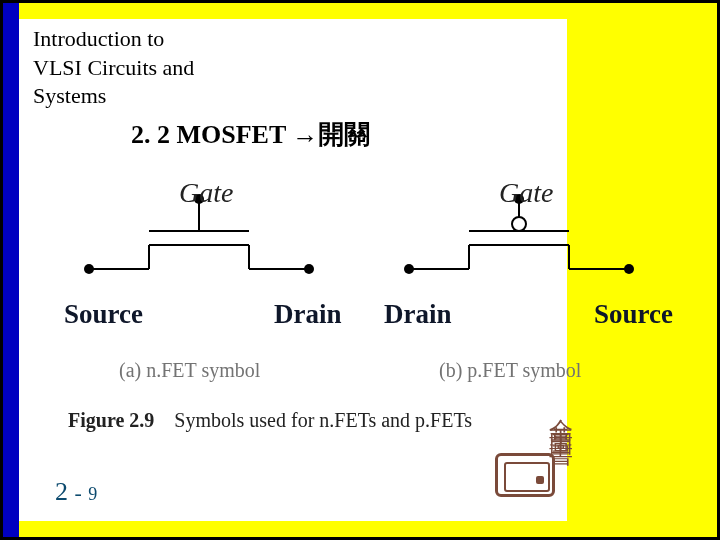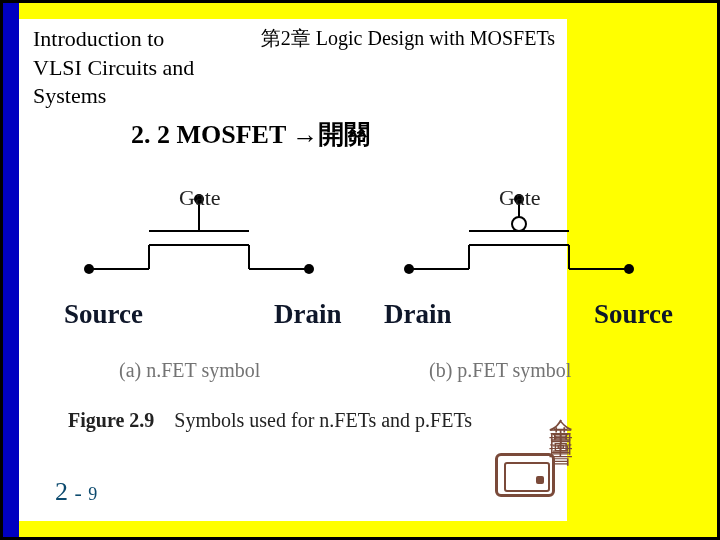--- a/index.html
+++ b/index.html
@@ -67,24 +67,25 @@
   }
   .fet-group {
     position: absolute;
     width: 280px;
   }
   .fet-left { left: 10px; top: 0; }
   .fet-right { left: 330px; top: 0; }
 
   .gate-label {
     position: absolute;
-    top: 16px;
-    font-size: 22px;
+    top: 8px;
+    font-size: 28px;
     font-family: "Times New Roman", serif;
     color: #222;
+    font-style: italic;
   }
   .term-label {
     position: absolute;
     top: 130px;
     font-size: 27px;
     color: #0f172a;
     font-weight: bold;
   }
   .caption-sub {
     position: absolute;
@@ -152,21 +153,20 @@
 <div class="blue-strip"></div>
 
 <div class="content">
 
   <div class="title-left">
     <span style="white-space:pre-line;">Introduction to
 VLSI Circuits and
 Systems</span>
   </div>
 
-  <div class="title-right">第2章 Logic Design with MOSFETs</div>
 
   <div class="section-title">2. 2 MOSFET →開關</div>
 
   <div class="figure-area">
 
     <div class="fet-group fet-left">
       <span class="gate-label" style="left:110px;">Gate</span>
       <svg width="280" height="140" viewBox="0 0 280 140">
 
         <line x1="130" y1="30" x2="130" y2="62" stroke="#000" stroke-width="2"></line>
@@ -207,21 +207,21 @@
 
         <line x1="180" y1="76" x2="180" y2="100" stroke="#000" stroke-width="2"></line>
         <line x1="180" y1="100" x2="240" y2="100" stroke="#000" stroke-width="2"></line>
 
         <circle cx="130" cy="30" r="5" fill="#000"></circle>
         <circle cx="20" cy="100" r="5" fill="#000"></circle>
         <circle cx="240" cy="100" r="5" fill="#000"></circle>
       </svg>
       <span class="term-label" style="left:-5px;">Drain</span>
       <span class="term-label" style="left:205px;">Source</span>
-      <span class="caption-sub" style="left:40px;">(b) p.FET symbol</span>
+      <span class="caption-sub" style="left:50px;">(b) p.FET symbol</span>
     </div>
 
   </div>
 
   <div class="figure-caption">
     <span class="fignum">Figure 2.9</span>
     &nbsp;&nbsp;
     <span>Symbols used for n.FETs and p.FETs</span>
   </div>
 

